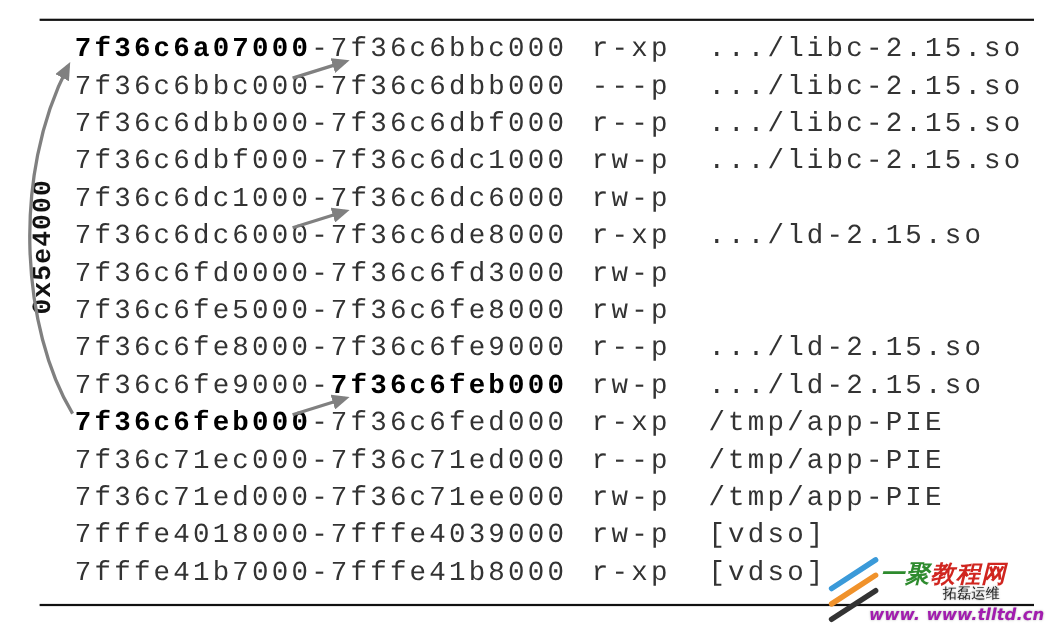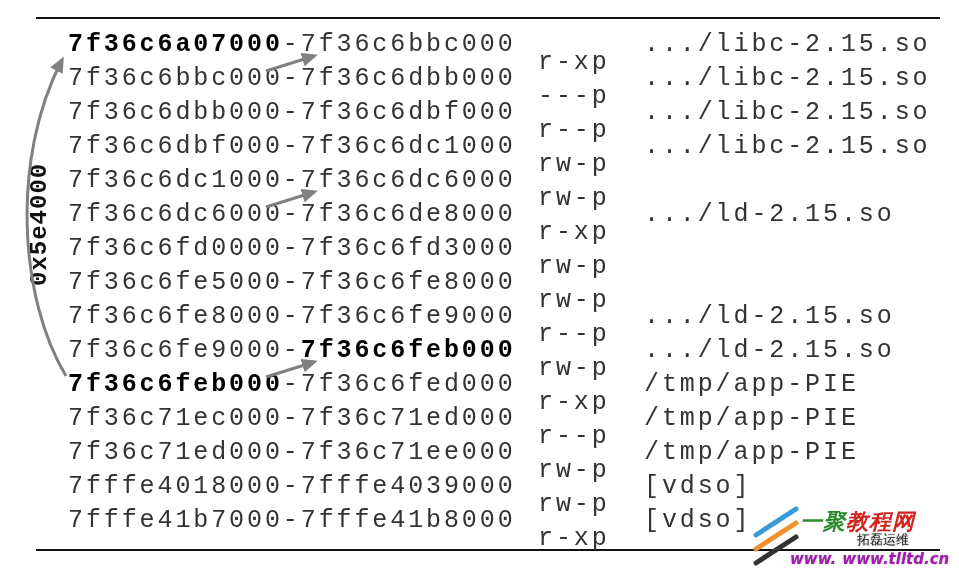--- a/index.html
+++ b/index.html
@@ -4,21 +4,21 @@
 <style>
   html, body { margin: 0; padding: 0; background: #ffffff; }
   body { width: 959px; height: 576px; position: relative; overflow: hidden; font-family: "Liberation Mono", monospace; }
   .rule { position: absolute; left: 36px; width: 904px; height: 2px; background: #111; }
   .rule.top { top: 17px; }
   .rule.bottom { top: 549px; }
   .rows { position: absolute; left: 68px; top: 28px; }
   .row { height: 34px; line-height: 34px; font-size: 25px; color: #333; white-space: pre; letter-spacing: 2.9px; }
   .row span { display: inline-block; }
   .bold { font-weight: bold; color: #000; letter-spacing: 2.9px; text-align: right; }
-  .perm { position: absolute; left: 470px; margin-top: 18px; }
+  .perm { position: absolute; left: 470px; }
   .path { position: absolute; left: 576px; }
   .row { position: relative; }
   svg.overlay { position: absolute; left: 0; top: 0; width: 959px; height: 576px; pointer-events: none; }
   .vlabel { position: absolute; left: 26px; top: 286px; transform-origin: 0 0; transform: rotate(-90deg); font-family: "Liberation Mono", monospace; font-weight: bold; font-size: 24px; color: #111; letter-spacing: 1px; white-space: nowrap; }
   .wm { position: absolute; left: 752px; top: 505px; width: 205px; height: 68px; }
   .wm-title { position: absolute; left: 48px; top: 2px; font-family: Liberation Mono, monospace; font-weight: bold; font-style: italic; font-size: 22px; letter-spacing: 1px; white-space: nowrap; }
   .wm-title .c1 { color: #2e8b2e; }
   .wm-title .c2 { color: #d0251f; }
   .wm-sub { position: absolute; left: 105px; top: 26px; font-family: "DejaVu Sans", sans-serif; font-size: 13px; color: #222; white-space: nowrap; text-shadow: 0 0 2px #999; }
   .wm-url { position: absolute; left: 38px; top: 45px; font-family: "DejaVu Sans", sans-serif; font-weight: bold; font-style: italic; font-size: 15px; color: #a21caf; white-space: nowrap; text-shadow: 0 0 2px #aaa; }

